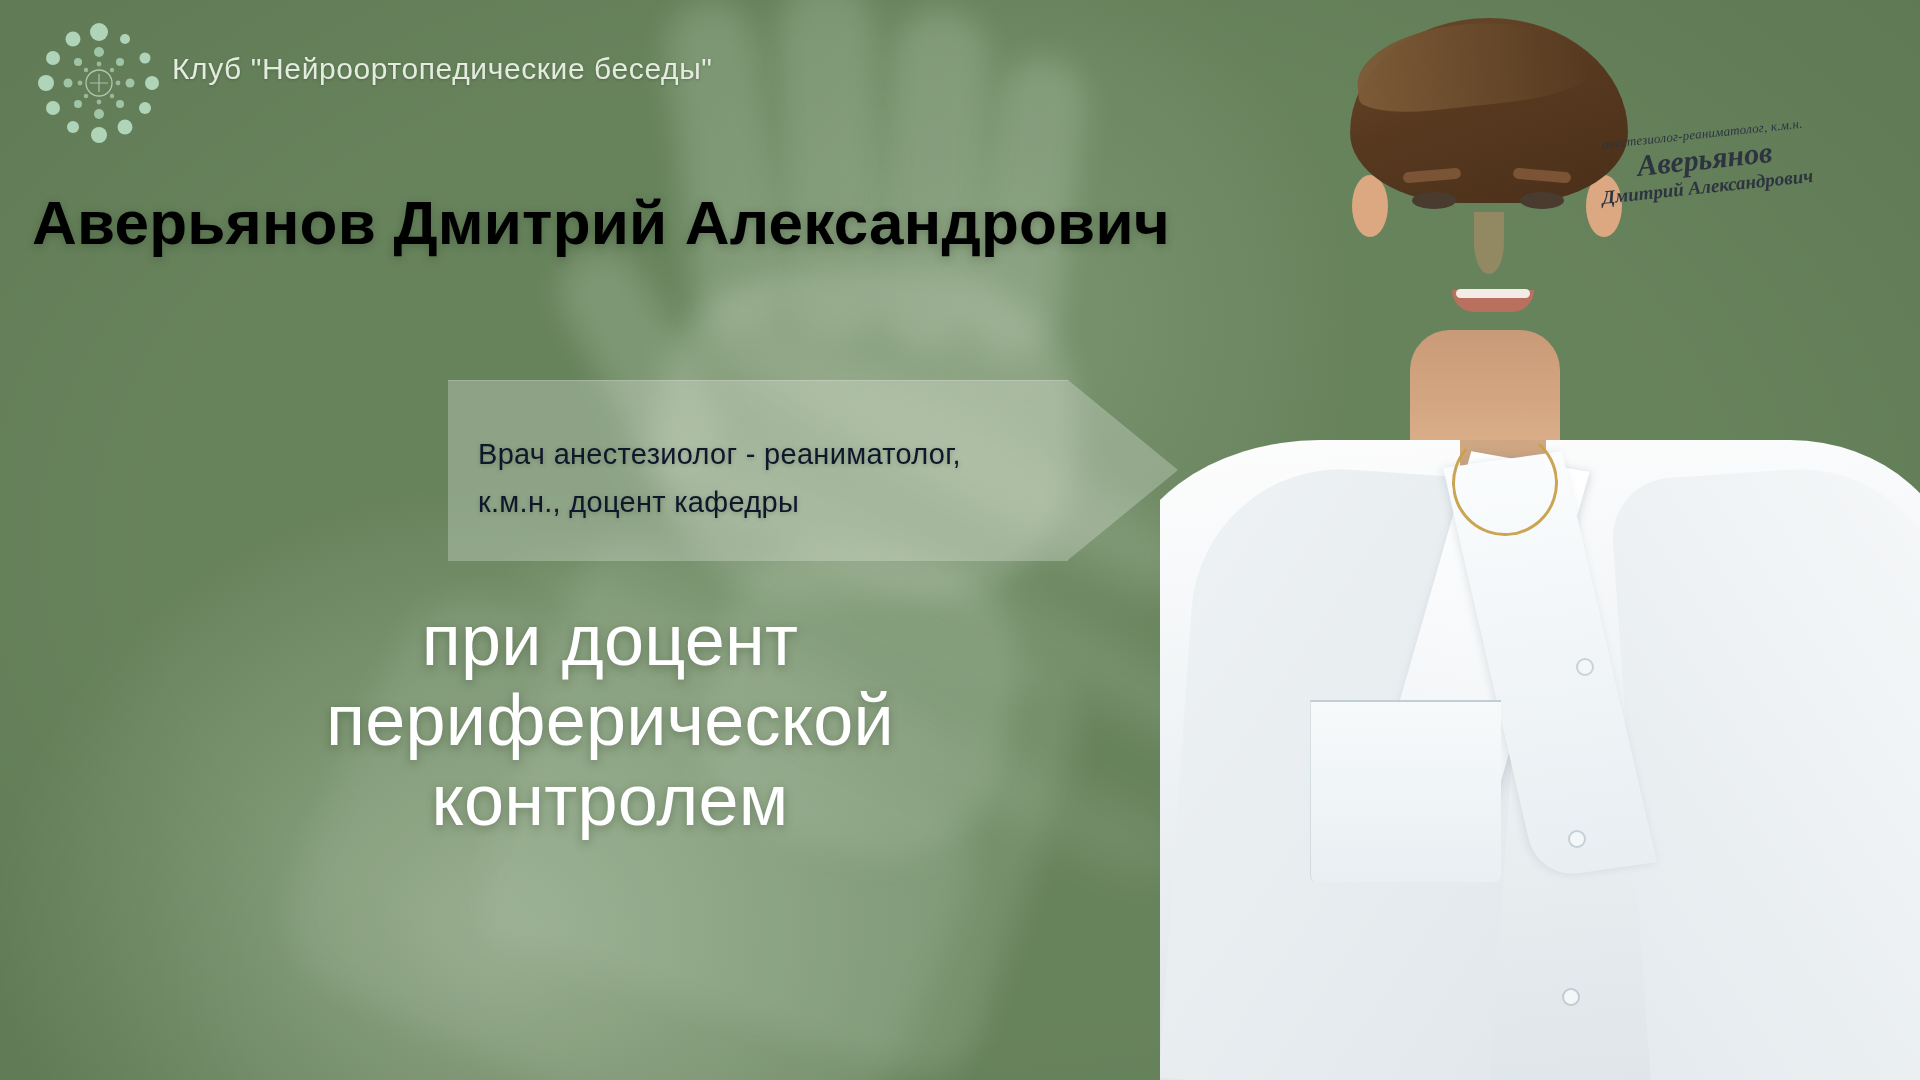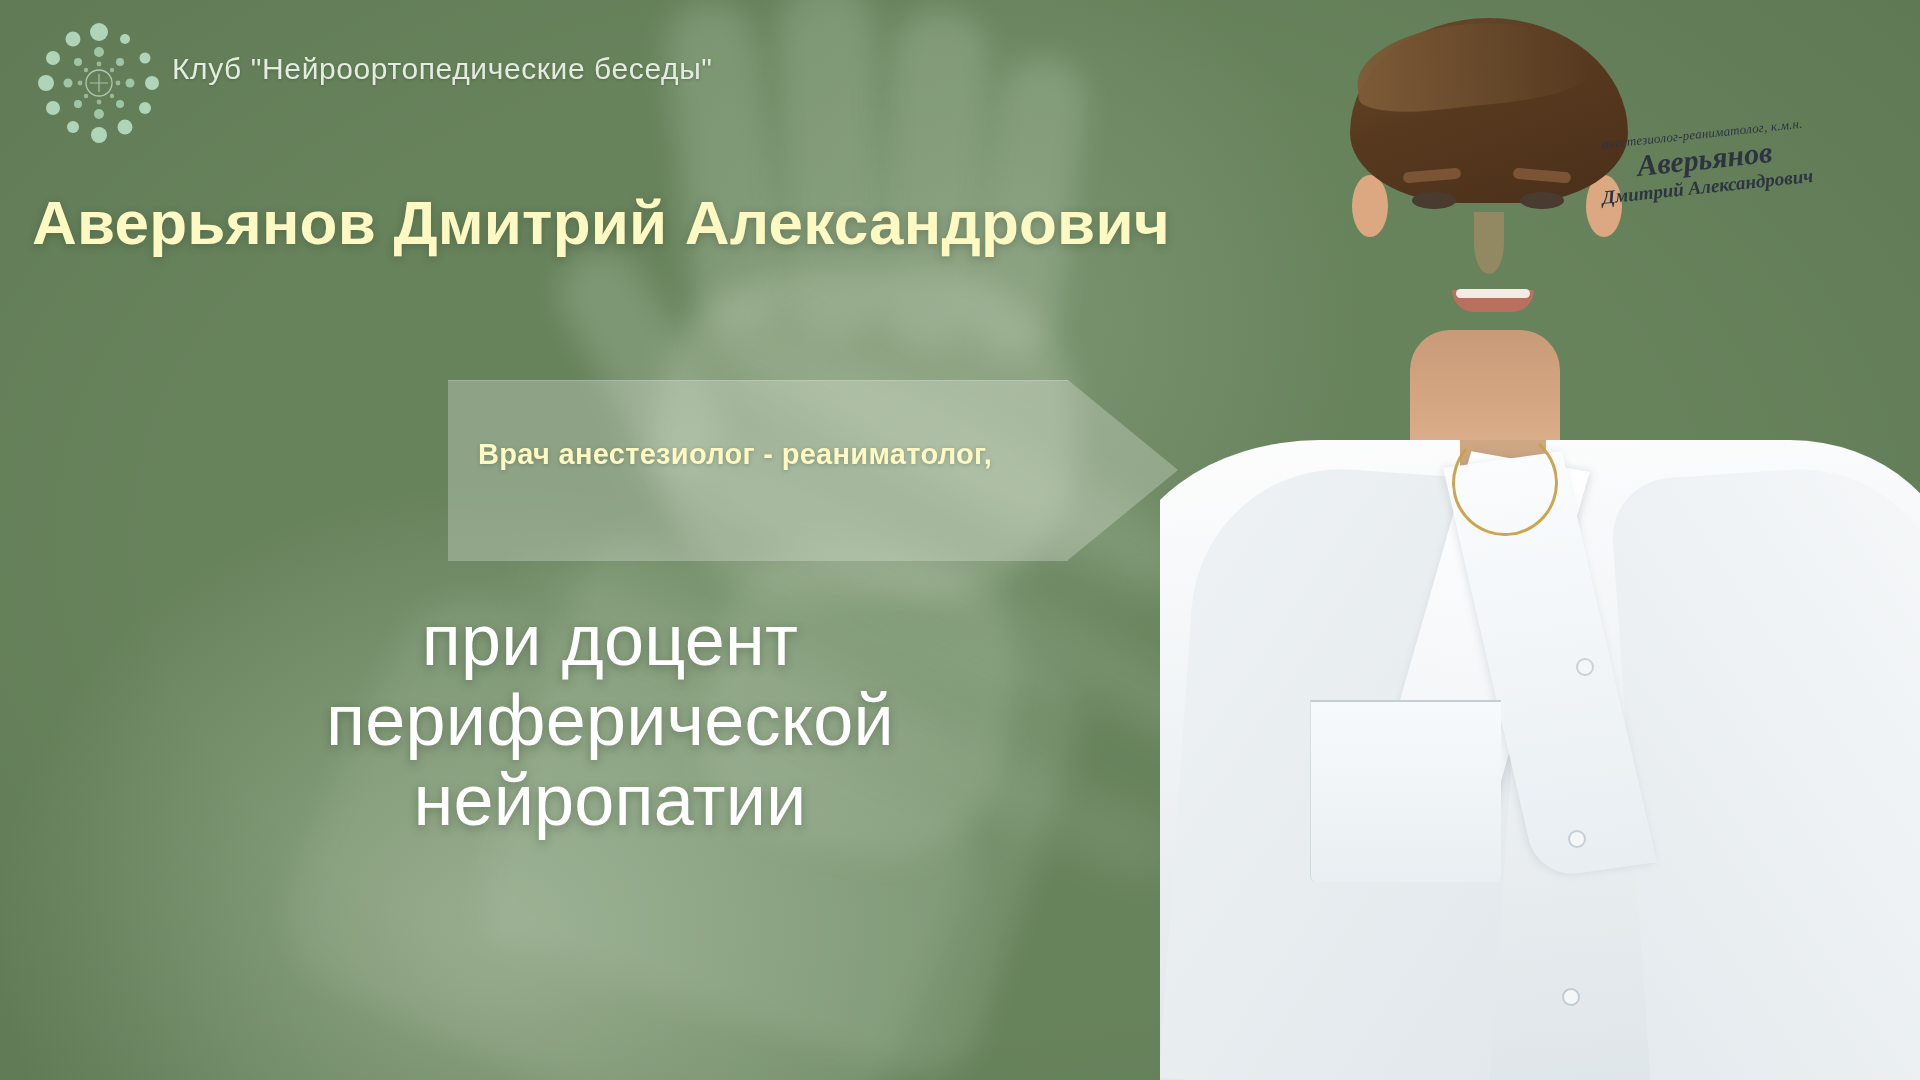--- a/index.html
+++ b/index.html
@@ -86,21 +86,21 @@
     text-shadow: 0 1px 3px rgba(40,60,35,.35);
   }
 
   
   .speaker-name {
     position: absolute;
     left: 32px;
     top: 187px;
     font-size: 62px;
     font-weight: 700;
-    color: #fef9c3;
+    color: #000000;
     letter-spacing: .2px;
     white-space: nowrap;
     text-shadow: 0 2px 8px rgba(38,56,32,.30);
   }
 
   
   .role-banner {
     position: absolute;
     left: 448px;
     top: 380px;
@@ -118,22 +118,22 @@
     border-bottom: 90px solid transparent;
     border-left: 110px solid rgba(233,240,227,0.30);
   }
   .role-text {
     position: absolute;
     left: 478px;
     top: 430px;
     width: 620px;
     font-size: 29px;
     line-height: 48px;
-    font-weight: 700;
-    color: #fef9c3;
+    font-weight: 400;
+    color: #0f172a;
     letter-spacing: .3px;
     text-shadow: 0 1px 4px rgba(40,60,35,.28);
   }
   .role-text div { white-space: nowrap; }
 
   
   .headline {
     position: absolute;
     left: 60px;
     top: 600px;
@@ -334,26 +334,27 @@
   </div>
 
   <div class="brand-text">Клуб "Нейроортопедические беседы"</div>
 
   <div class="speaker-name">Аверьянов Дмитрий Александрович</div>
 
   <div class="role-banner"></div>
   <div class="role-arrow"></div>
   <div class="role-text">
     <div>Врач анестезиолог - реаниматолог,</div>
+    <div>к.м.н., доцент кафедры</div>
   </div>
 
   <div class="headline">
     <div>при доцент</div>
     <div>периферической</div>
-    <div>нейропатии</div>
+    <div>контролем</div>
   </div>
 
   <div class="portrait">
     <div class="p-layer p-neck"></div>
     <div class="p-layer p-ear-l"></div>
     <div class="p-layer p-ear-r"></div>
     <div class="p-layer p-head"></div>
     <div class="p-layer p-hair"></div>
     <div class="p-layer p-hair-sweep"></div>
     <div class="p-layer p-brow-l"></div>

